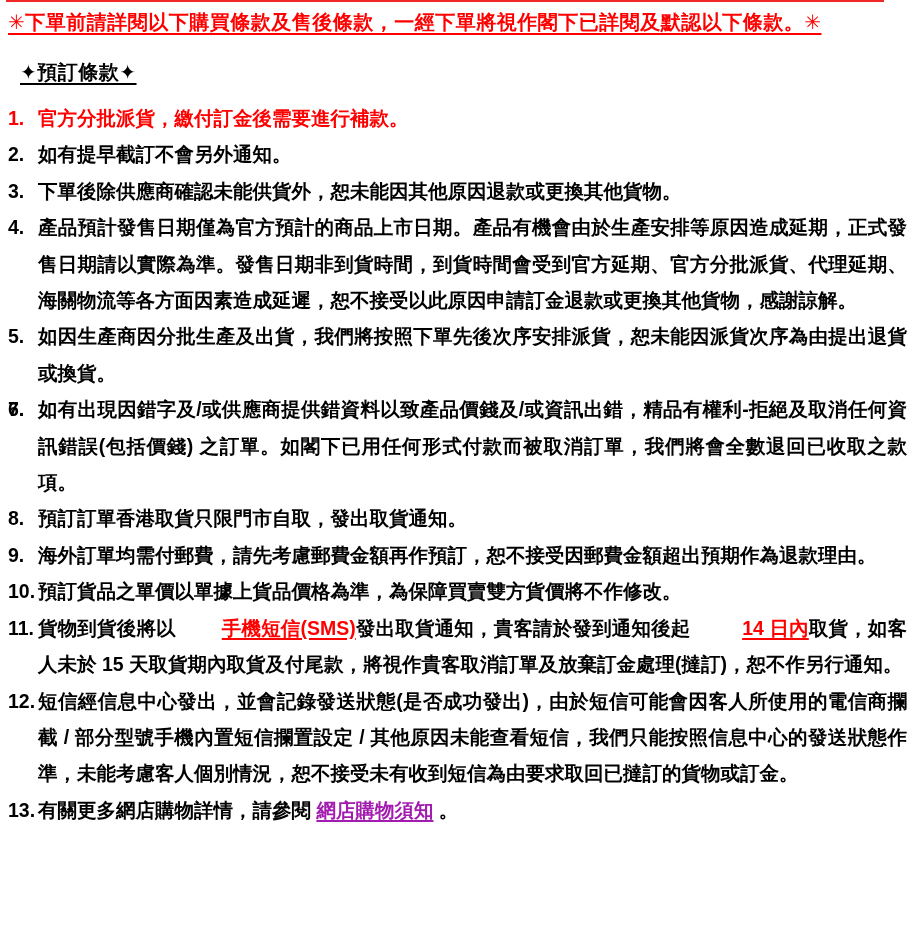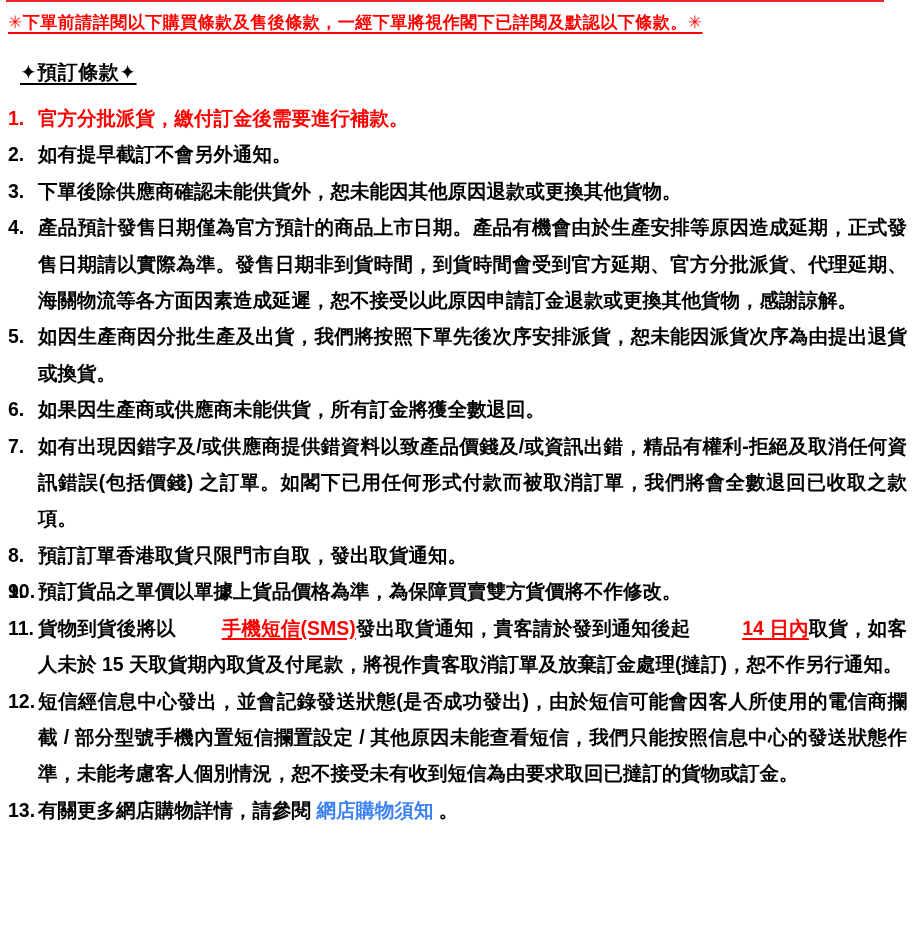--- a/index.html
+++ b/index.html
@@ -23,21 +23,21 @@
     width: 878px;
     height: 2px;
     background: #f01010;
     opacity: 0.9;
   }
   .notice {
     position: absolute;
     top: 9px;
     left: 8px;
     width: 899px;
-    font-size: 17px;
+    font-size: 20px;
     line-height: 27px;
     color: #ff0000;
     text-decoration: underline;
     text-decoration-thickness: 2px;
     text-underline-offset: 4px;
     letter-spacing: 0.5px;
   }
   .section-title {
     position: absolute;
     top: 59px;
@@ -76,42 +76,43 @@
     color: #ff0000;
   }
   .seg.red-underline {
     color: #ff0000;
     text-decoration: underline;
     text-decoration-thickness: 2px;
     text-underline-offset: 3px;
     margin-left: 46px;
   }
   .seg.link {
-    color: #3b82f6;
+    color: #a21caf;
+    text-decoration: underline;
     text-decoration-thickness: 2px;
     text-underline-offset: 3px;
     cursor: pointer;
   }
 </style>
 </head>
 <body>
 
 <div class="top-artifact"></div>
 
 <div class="notice">✳下單前請詳閱以下購買條款及售後條款，一經下單將視作閣下已詳閱及默認以下條款。✳</div>
 
 <div class="section-title">✦預訂條款✦</div>
 
 <ol class="terms" id="terms-list">
     <li class="term red"><span class="num">1.</span><span><span class="seg">官方分批派貨，繳付訂金後需要進行補款。</span></span></li>
     <li class="term"><span class="num">2.</span><span><span class="seg">如有提早截訂不會另外通知。</span></span></li>
     <li class="term"><span class="num">3.</span><span><span class="seg">下單後除供應商確認未能供貨外，恕未能因其他原因退款或更換其他貨物。</span></span></li>
     <li class="term"><span class="num">4.</span><span><span class="seg">產品預計發售日期僅為官方預計的商品上市日期。產品有機會由於生產安排等原因造成延期，正式發售日期請以實際為準。發售日期非到貨時間，到貨時間會受到官方延期、官方分批派貨、代理延期、海關物流等各方面因素造成延遲，恕不接受以此原因申請訂金退款或更換其他貨物，感謝諒解。</span></span></li>
     <li class="term"><span class="num">5.</span><span><span class="seg">如因生產商因分批生產及出貨，我們將按照下單先後次序安排派貨，恕未能因派貨次序為由提出退貨或換貨。</span></span></li>
-    <li class="term"><span class="num">6.</span><span><span class="seg">如果因生產商或供應商未能供貨，所有訂金將獲全數退回。</span></span></li>
+    <li class="term"><span class="num">6.</span></li>
     <li class="term"><span class="num">7.</span><span><span class="seg">如有出現因錯字及/或供應商提供錯資料以致產品價錢及/或資訊出錯，精品有權利-拒絕及取消任何資訊錯誤(包括價錢) 之訂單。如閣下已用任何形式付款而被取消訂單，我們將會全數退回已收取之款項。</span></span></li>
     <li class="term"><span class="num">8.</span><span><span class="seg">預訂訂單香港取貨只限門市自取，發出取貨通知。</span></span></li>
-    <li class="term"><span class="num">9.</span></li>
+    <li class="term"><span class="num">9.</span><span><span class="seg">海外訂單均需付郵費，請先考慮郵費金額再作預訂，恕不接受因郵費金額超出預期作為退款理由。</span></span></li>
     <li class="term"><span class="num">10.</span><span><span class="seg">預訂貨品之單價以單據上貨品價格為準，為保障買賣雙方貨價將不作修改。</span></span></li>
     <li class="term"><span class="num">11.</span><span><span class="seg">貨物到貨後將以</span><span class="seg red-underline">手機短信(SMS)</span><span class="seg">發出取貨通知，貴客請於發到通知後起 </span><span class="seg red-underline">14 日內</span><span class="seg">取貨，如客人未於 15 天取貨期內取貨及付尾款，將視作貴客取消訂單及放棄訂金處理(撻訂)，恕不作另行通知。</span></span></li>
     <li class="term"><span class="num">12.</span><span><span class="seg">短信經信息中心發出，並會記錄發送狀態(是否成功發出)，由於短信可能會因客人所使用的電信商攔截 / 部分型號手機內置短信攔置設定 / 其他原因未能查看短信，我們只能按照信息中心的發送狀態作準，未能考慮客人個別情況，恕不接受未有收到短信為由要求取回已撻訂的貨物或訂金。</span></span></li>
     <li class="term"><span class="num">13.</span><span><span class="seg">有關更多網店購物詳情，請參閱 </span><span class="seg link">網店購物須知</span><span class="seg"> 。</span></span></li>
   </ol>
 
 </body></html>

